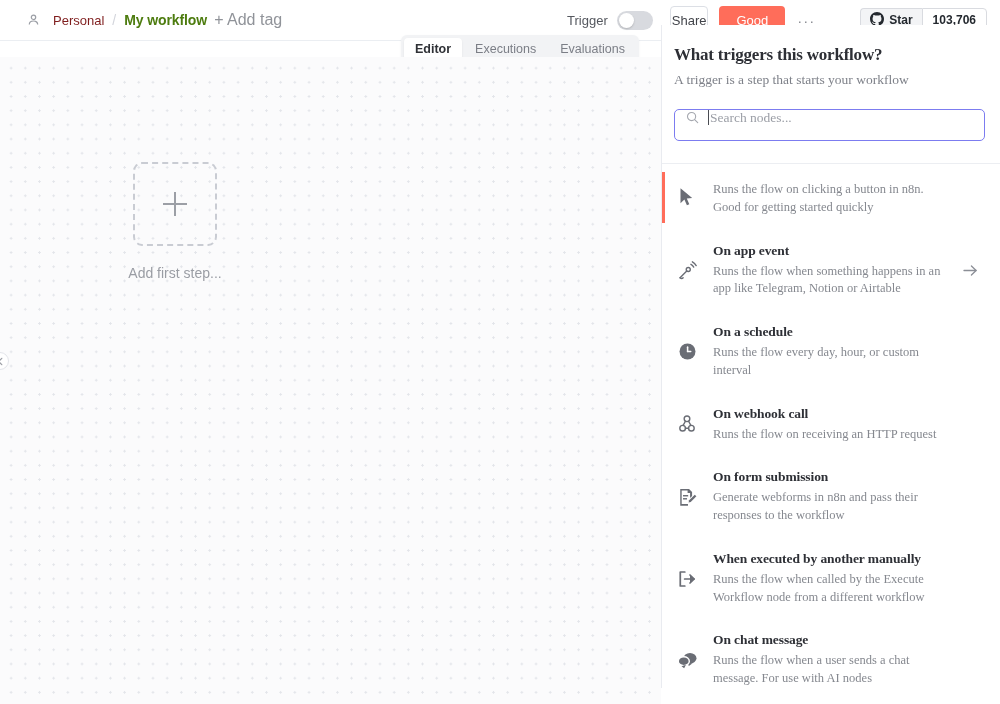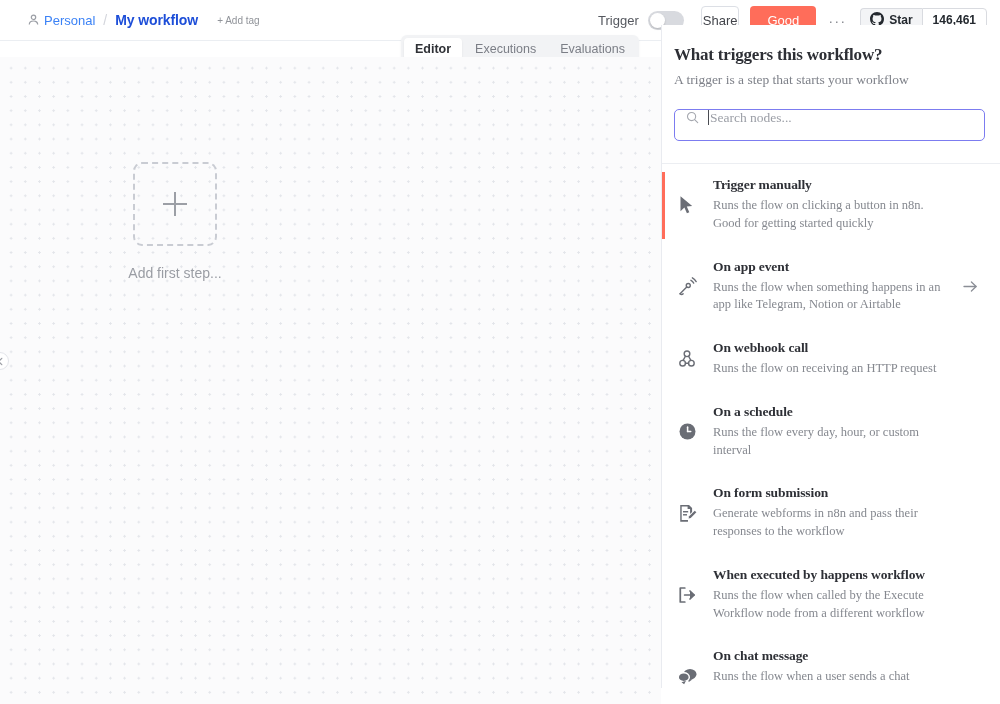--- a/index.html
+++ b/index.html
@@ -12,27 +12,27 @@
   #app { position: relative; width: 1000px; height: 704px; }
 
   
   .topbar {
     position: absolute; top: 0; left: 0; width: 1000px; height: 41px;
     background: #fff; border-bottom: 1px solid #ebeef2;
     display: flex; align-items: center;
   }
   .breadcrumb { display: flex; align-items: center; padding-left: 28px; gap: 7px; }
   .bc-person {
-    display: inline-flex; align-items: center; gap: 5px;
-    font-size: 13px; color: #3b82f6;
+    display: inline-flex; align-items: center; gap: 14px;
+    font-size: 13px; color: #7f1d1d;
   }
   .person-icon { width: 11px; height: 12px; display:block; }
   .bc-sep { color: #d3d5dc; font-size: 14px; padding: 0 1px; }
-  .bc-title { font-size: 14px; color: #1d4ed8; font-weight: 600; letter-spacing: -0.1px; }
-  .add-tag { font-size: 10px; color: #909399; margin-left: 12px; cursor: pointer; }
+  .bc-title { font-size: 14px; color: #4d7c0f; font-weight: 600; letter-spacing: -0.1px; }
+  .add-tag { font-size: 16px; color: #909399; margin-left: 0; cursor: pointer; }
 
   .top-right {
     margin-left: auto; display: flex; align-items: center;
     padding-right: 13px; gap: 0;
   }
   .inactive-wrap { display: flex; align-items: center; gap: 9px; margin-right: 17px; }
   .inactive-label { font-size: 13px; color: #55585f; }
   .toggle {
     width: 36px; height: 19px; border-radius: 10px; background: #d8dadf;
     position: relative; cursor: pointer; flex: none;
@@ -52,21 +52,21 @@
     height: 28px; padding: 0 17px; border: none; border-radius: 4px;
     background: #ff6d5a; font-size: 13px; color: #fff; cursor: pointer;
     display: flex; align-items: center; margin-right: 6px;
     font-family: "Liberation Sans", sans-serif;
   }
   .dots {
     width: 30px; height: 28px; display: flex; align-items: center; justify-content: center;
     color: #8b8d94; font-size: 15px; letter-spacing: 1px; cursor: pointer;
     margin-right: 8px;
   }
-  .gh-group { display: flex; align-items: stretch; height: 25px; font-size: 12px; }
+  .gh-group { display: flex; align-items: stretch; height: 25px; font-size: 12px; margin-left: 31px; }
   .gh-star {
     display: flex; align-items: center; gap: 5px;
     background: #f3f4f6; border: 1px solid #d9dbe0; border-right: none;
     border-radius: 4px 0 0 4px; padding: 0 9px; color: #24292f; cursor: pointer;
     font-weight: 600;
   }
   .gh-count {
     display: flex; align-items: center; background: #fff;
     border: 1px solid #d9dbe0; border-radius: 0 4px 4px 0;
     padding: 0 10px; color: #24292f; font-weight: 600; cursor: pointer;
@@ -205,21 +205,21 @@
       <div class="dots">···</div>
       <div class="gh-group">
         <div class="gh-star">
           <span>
             <svg width="14" height="14" viewBox="0 0 16 16" fill="#24292f">
               <path d="M8 0C3.58 0 0 3.58 0 8c0 3.54 2.29 6.53 5.47 7.59.4.07.55-.17.55-.38 0-.19-.01-.82-.01-1.49-2.01.37-2.53-.49-2.69-.94-.09-.23-.48-.94-.82-1.13-.28-.15-.68-.52-.01-.53.63-.01 1.08.58 1.23.82.72 1.21 1.87.87 2.33.66.07-.52.28-.87.51-1.07-1.78-.2-3.64-.89-3.64-3.95 0-.87.31-1.59.82-2.15-.08-.2-.36-1.02.08-2.12 0 0 .67-.21 2.2.82a7.4 7.4 0 0 1 2-.27c.68 0 1.36.09 2 .27 1.53-1.04 2.2-.82 2.2-.82.44 1.1.16 1.92.08 2.12.51.56.82 1.27.82 2.15 0 3.07-1.87 3.75-3.65 3.95.29.25.54.73.54 1.48 0 1.07-.01 1.93-.01 2.2 0 .21.15.46.55.38A8.01 8.01 0 0 0 16 8c0-4.42-3.58-8-8-8z"></path>
             </svg>
           </span>
           <span>Star</span>
         </div>
-        <div class="gh-count">146,461</div>
+        <div class="gh-count">103,706</div>
       </div>
     </div>
   </div>
 
   <div class="tabs">
     <div class="tab active">Editor</div>
     <div class="tab">Executions</div>
     <div class="tab">Evaluations</div>
   </div>
 
@@ -260,21 +260,20 @@
 
     <div class="node-list">
 
       <div class="node-item marked">
         <span class="node-icon">
           <svg width="18" height="20" viewBox="0 0 18 20" fill="#6a6d75">
             <path d="M2.5 1.2 L2.5 16.2 L6.4 12.4 L8.9 18.3 L11.3 17.2 L8.8 11.5 L14.2 11.1 Z"></path>
           </svg>
         </span>
         <div class="node-text">
-          <div class="node-title">Trigger manually</div>
           <div class="node-desc">Runs the flow on clicking a button in n8n. Good for getting started quickly</div>
         </div>
         <span class="node-arrow hidden"></span>
       </div>
 
       <div class="node-item">
         <span class="node-icon">
           <svg width="21" height="21" viewBox="0 0 22 22" fill="none" stroke="#6a6d75" stroke-width="1.45" stroke-linecap="round">
             <path d="M3.2 18.6 L10.2 11.6"></path>
             <circle cx="11.8" cy="10" r="2.1"></circle>
@@ -286,20 +285,35 @@
         <div class="node-text">
           <div class="node-title">On app event</div>
           <div class="node-desc">Runs the flow when something happens in an app like Telegram, Notion or Airtable</div>
         </div>
         <span class="node-arrow">
           <svg width="15" height="13" viewBox="0 0 16 14" fill="none" stroke="#8b8e96" stroke-width="1.4" stroke-linecap="round" stroke-linejoin="round">
             <line x1="1" y1="7" x2="14" y2="7"></line>
               <polyline points="9,2.2 14,7 9,11.8"></polyline>
           </svg>
         </span>
+      </div>
+
+      <div class="node-item">
+        <span class="node-icon">
+          <svg width="19" height="19" viewBox="0 0 20 20" fill="#6a6d75">
+            <circle cx="10" cy="10" r="8.4"></circle>
+            <rect x="9.3" y="4.6" width="1.6" height="6.1" rx="0.8" fill="#fff"></rect>
+            <rect x="9.3" y="9.2" width="4.9" height="1.6" rx="0.8" fill="#fff"></rect>
+          </svg>
+        </span>
+        <div class="node-text">
+          <div class="node-title">On a schedule</div>
+          <div class="node-desc">Runs the flow every day, hour, or custom interval</div>
+        </div>
+        <span class="node-arrow hidden"></span>
       </div>
 
       <div class="node-item">
         <span class="node-icon">
           <svg width="20" height="20" viewBox="0 0 22 22" fill="none" stroke="#6a6d75" stroke-width="1.55" stroke-linecap="round">
             <circle cx="6.2" cy="15.6" r="3.1"></circle>
             <circle cx="15.8" cy="15.6" r="3.1"></circle>
             <circle cx="11" cy="5.3" r="3.1"></circle>
             <path d="M9.3 8 L6.7 12.6"></path>
             <path d="M12.7 8 L15.3 12.6"></path>
@@ -308,35 +322,20 @@
         </span>
         <div class="node-text">
           <div class="node-title">On webhook call</div>
           <div class="node-desc">Runs the flow on receiving an HTTP request</div>
         </div>
         <span class="node-arrow hidden"></span>
       </div>
 
       <div class="node-item">
         <span class="node-icon">
-          <svg width="19" height="19" viewBox="0 0 20 20" fill="#6a6d75">
-            <circle cx="10" cy="10" r="8.4"></circle>
-            <rect x="9.3" y="4.6" width="1.6" height="6.1" rx="0.8" fill="#fff"></rect>
-            <rect x="9.3" y="9.2" width="4.9" height="1.6" rx="0.8" fill="#fff"></rect>
-          </svg>
-        </span>
-        <div class="node-text">
-          <div class="node-title">On a schedule</div>
-          <div class="node-desc">Runs the flow every day, hour, or custom interval</div>
-        </div>
-        <span class="node-arrow hidden"></span>
-      </div>
-
-      <div class="node-item">
-        <span class="node-icon">
           <svg width="21" height="21" viewBox="0 0 22 22" fill="#6a6d75">
             <path d="M3.4 2.1h9.2l3.2 3.2v4.1l-2.1 2.1V6.3h-2.6V3.7H4.9v14.1h6.6v1.9H3.4z"></path>
             <rect x="6.3" y="8.4" width="5.4" height="1.5"></rect>
             <rect x="6.3" y="11.6" width="4.2" height="1.5"></rect>
             <path d="M18.6 8.1l1.7 1.7-5.9 5.9-2.3.6.6-2.3z"></path>
           </svg>
         </span>
         <div class="node-text">
           <div class="node-title">On form submission</div>
           <div class="node-desc">Generate webforms in n8n and pass their responses to the workflow</div>
@@ -346,21 +345,21 @@
 
       <div class="node-item">
         <span class="node-icon">
           <svg width="20" height="20" viewBox="0 0 22 22" fill="none" stroke="#6a6d75" stroke-width="1.9" stroke-linecap="round" stroke-linejoin="round">
             <path d="M8.6 3.3H3.6v15.4h5"></path>
             <line x1="8.4" y1="11" x2="18.6" y2="11"></line>
             <polyline points="14.3,6.6 18.9,11 14.3,15.4" fill="#6a6d75"></polyline>
           </svg>
         </span>
         <div class="node-text">
-          <div class="node-title">When executed by happens workflow</div>
+          <div class="node-title">When executed by another manually</div>
           <div class="node-desc">Runs the flow when called by the Execute Workflow node from a different workflow</div>
         </div>
         <span class="node-arrow hidden"></span>
       </div>
 
       <div class="node-item">
         <span class="node-icon">
           <svg width="21" height="20" viewBox="0 0 22 20" fill="#6a6d75">
             <ellipse cx="13.6" cy="8.2" rx="6.8" ry="5.5"></ellipse>
             <path d="M10.5 12.4l5.5 1.2-3.6 2.6z"></path>

